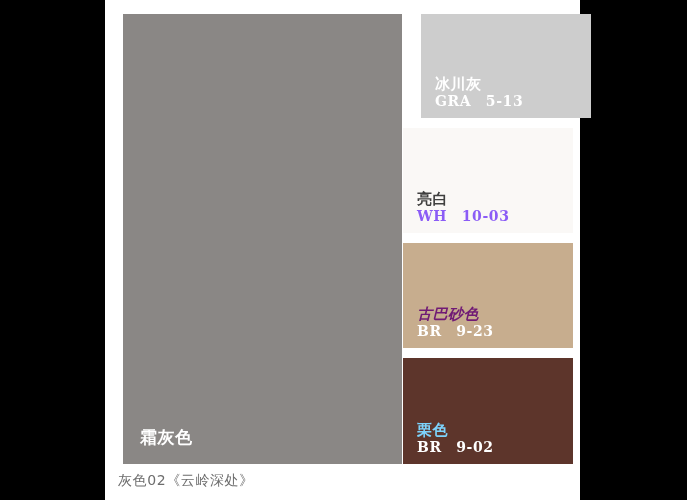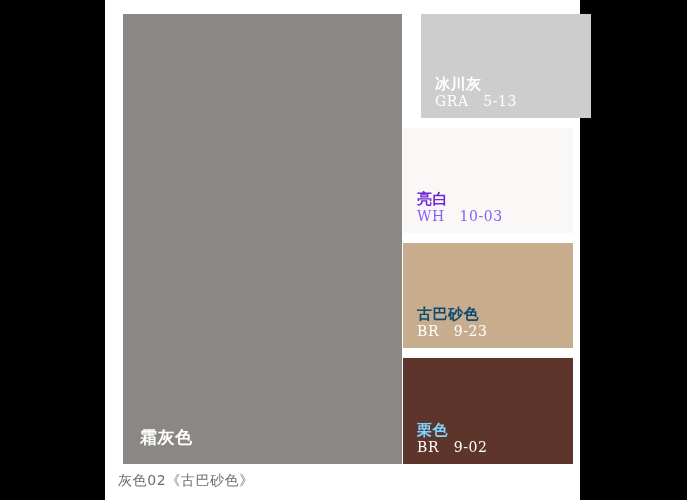--- a/index.html
+++ b/index.html
@@ -50,21 +50,21 @@
     font-family: "DejaVu Serif", "Liberation Serif", serif;
     font-weight: 700;
     font-size: 15px;
     letter-spacing: 0.5px;
     margin-bottom: 2px;
   }
 
   .swatch-code {
     display: block;
     font-family: "DejaVu Serif", "Liberation Serif", serif;
-    font-weight: 400;
+    font-weight: 700;
     font-size: 14px;
     letter-spacing: 0.6px;
   }
 
   
   #swatch-main {
     left: 18px;
     top: 14px;
     width: 279px;
     height: 450px;
@@ -84,29 +84,29 @@
     margin-left: 18px;
   }
   #swatch-glacier-gray .swatch-name { color: #ffffff; }
   #swatch-glacier-gray .swatch-code { color: #ffffff; }
 
   #swatch-bright-white {
     top: 128px;
     height: 105px;
     background: #faf8f6;
   }
-  #swatch-bright-white .swatch-name { color: #6d28d9; }
+  #swatch-bright-white .swatch-name { color: #404040; }
   #swatch-bright-white .swatch-code { color: #8b5cf6; }
 
   #swatch-cuban-sand {
     top: 243px;
     height: 105px;
     background: #c7ad8e;
   }
-  #swatch-cuban-sand .swatch-name { color: #0c4a6e; }
+  #swatch-cuban-sand .swatch-name { color: #701a75; font-style: italic; }
   #swatch-cuban-sand .swatch-code { color: #ffffff; }
 
   #swatch-chestnut {
     top: 358px;
     height: 106px;
     background: #5d352b;
   }
   #swatch-chestnut .swatch-name { color: #7dd3fc; }
   #swatch-chestnut .swatch-code { color: #ffffff; }
 
@@ -156,16 +156,16 @@
       </div>
     </div>
 
     <div class="swatch swatch-right" id="swatch-chestnut">
       <div class="swatch-labels">
         <span class="swatch-name">栗色</span>
         <span class="swatch-code">BR　9-02</span>
       </div>
     </div>
 
-    <div id="palette-caption">灰色02《古巴砂色》</div>
+    <div id="palette-caption">灰色02《云岭深处》</div>
 
   </div>
 </div>
 
 </body></html>

